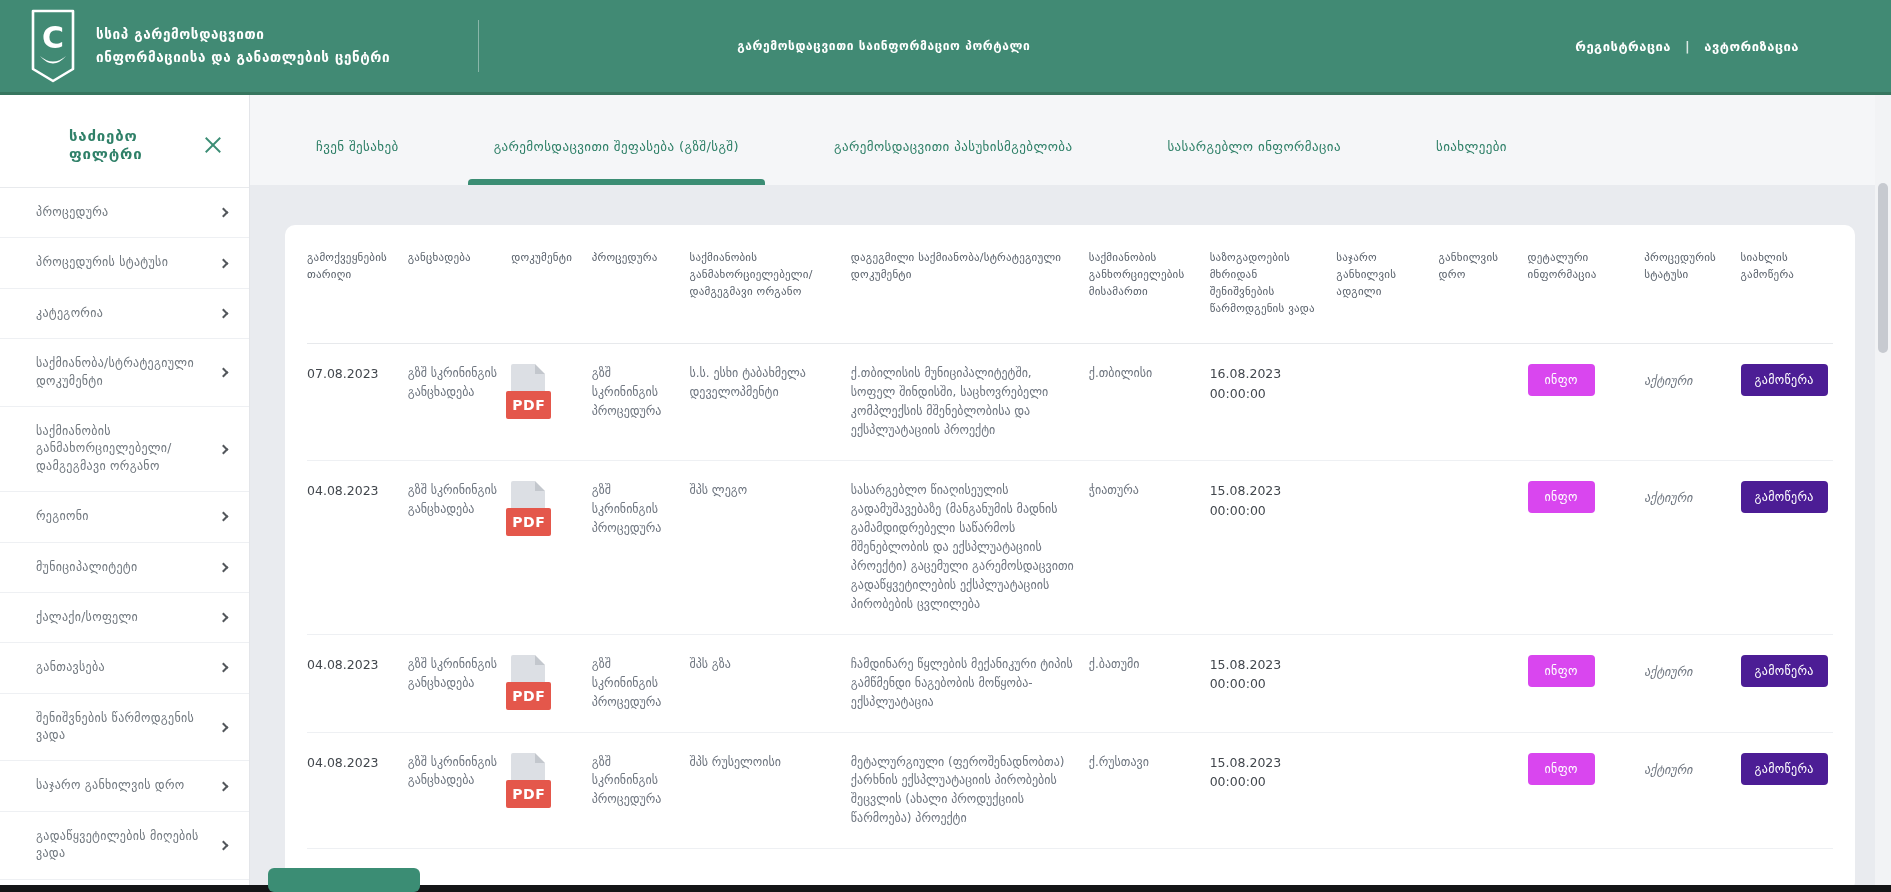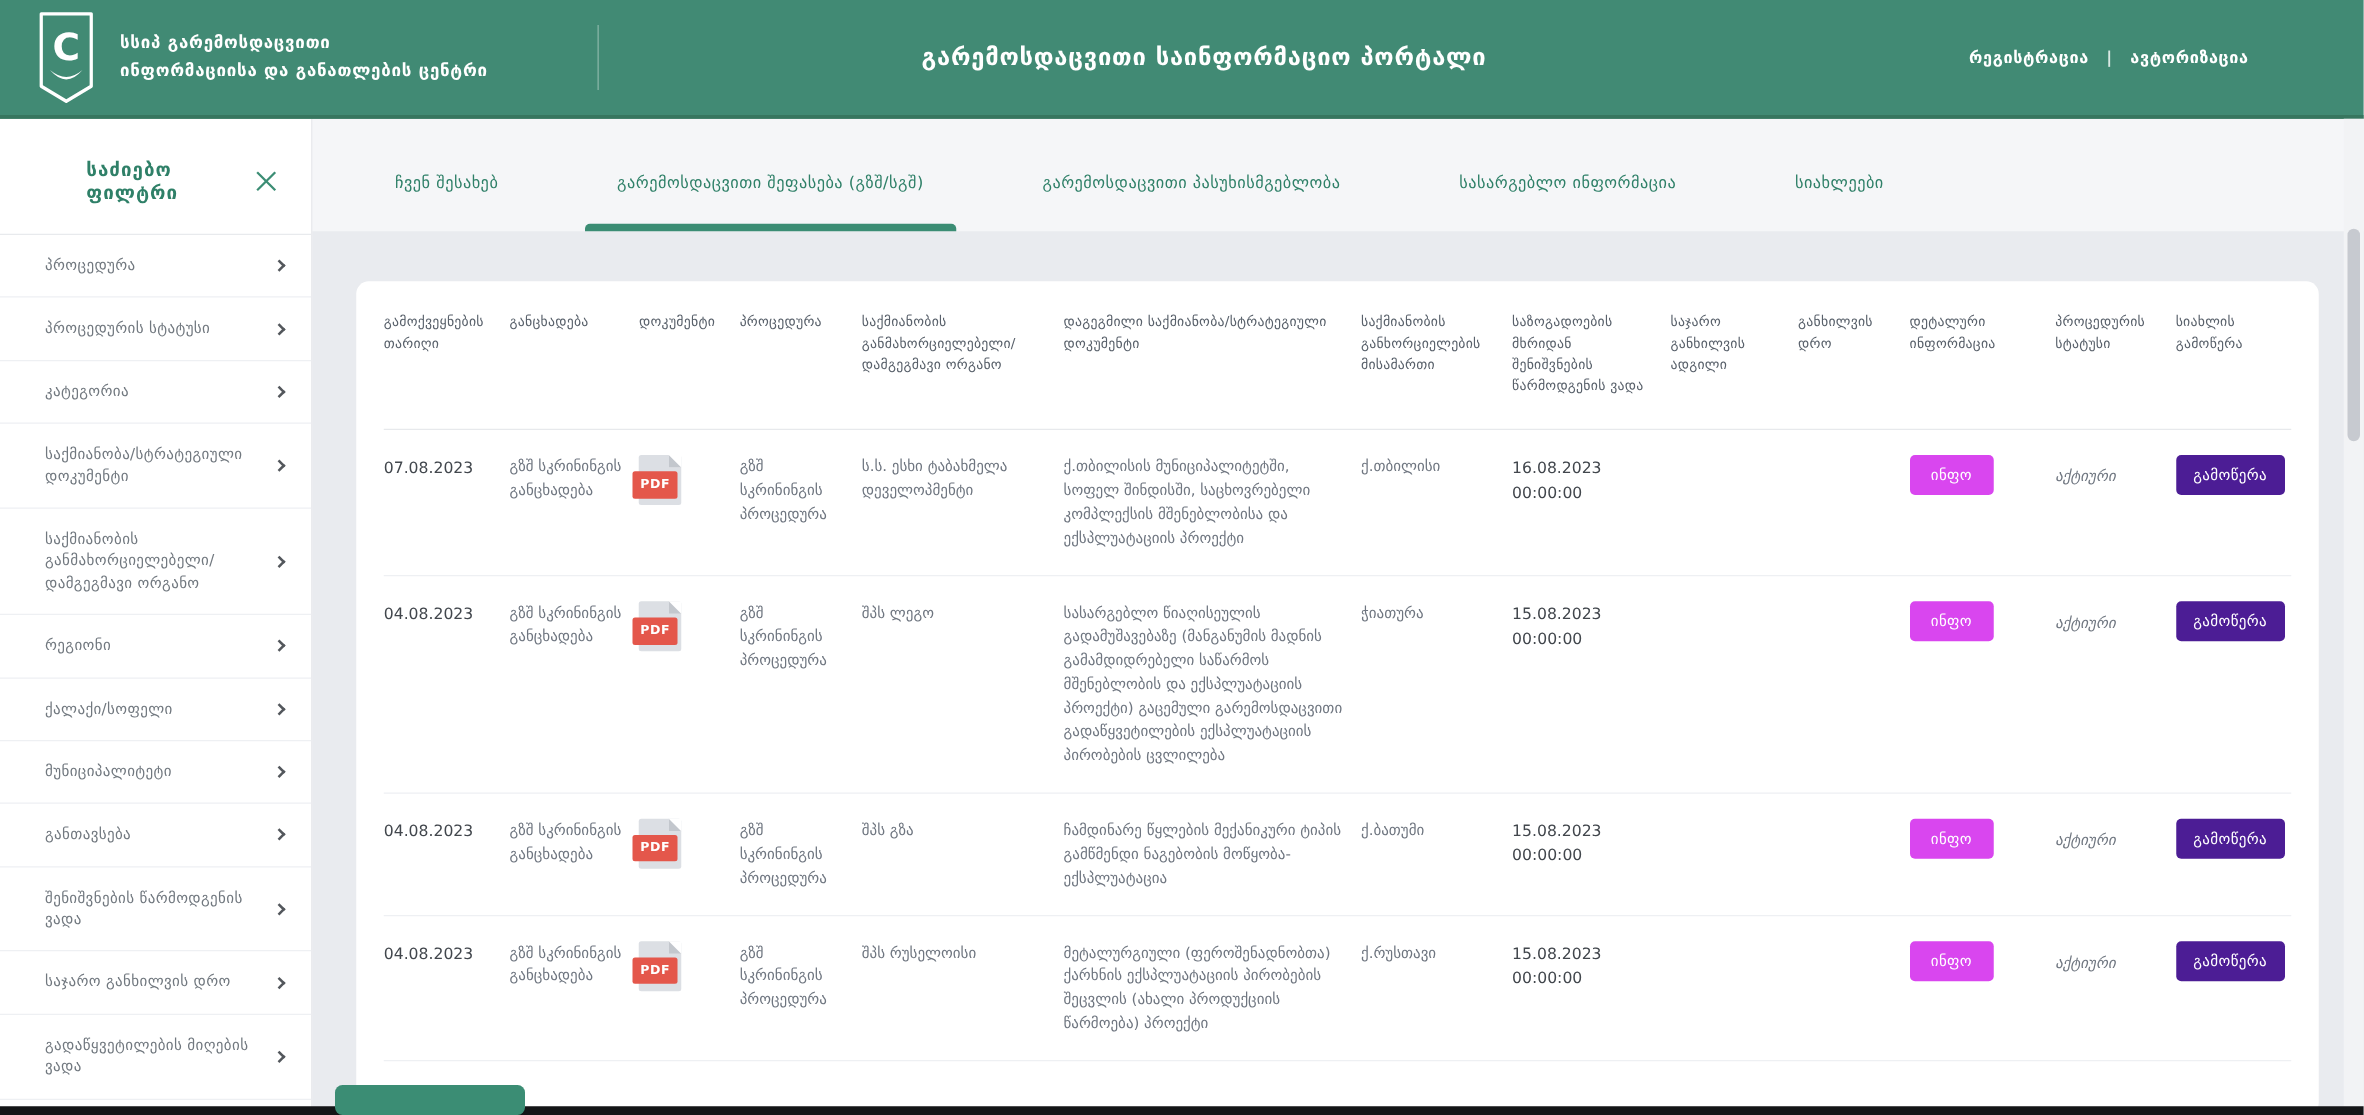--- a/index.html
+++ b/index.html
@@ -15,21 +15,21 @@
     height:95px; background:#418a74; display:flex; align-items:center;
     color:#fff; position:relative; z-index:3;
     border-bottom:3px solid #37765f;
   }
   .logo-wrap { margin-left:30px; display:flex; align-items:center; }
   .org-name {
     margin-left:20px; font-size:13.5px; font-weight:bold; letter-spacing:.6px;
     line-height:1.7; white-space:pre-line; color:#fff;
   }
   .hdr-divider { width:1px; height:52px; background:rgba(255,255,255,.38); margin-left:88px; }
-  .portal-title { margin-left:258px; font-size:19px; font-weight:bold; letter-spacing:.6px; }
+  .portal-title { margin-left:258px; font-size:12px; font-weight:bold; letter-spacing:.6px; }
   .hdr-links { margin-left:auto; margin-right:92px; font-size:13px; letter-spacing:.5px; display:flex; align-items:center; gap:14px;font-weight:bold; }
   .hdr-links a { color:#fff; text-decoration:none; }
   .hdr-sep { color:rgba(255,255,255,.8); }
 
   
   .page { display:flex; height:797px; }
 
   
   .sidebar { width:250px; background:#fff; border-right:1px solid #e3e5e9; flex:none; }
   .sidebar-head {
@@ -93,22 +93,22 @@
   
   .pdf { position:relative; width:34px; height:40px; cursor:pointer; }
   .pdf-page {
     position:absolute; inset:0; background:#dcdfe4; border-radius:2px;
   }
   .pdf-page::after { 
     content:""; position:absolute; top:0; right:0; width:0; height:0;
     border-left:10px solid #c3c7cd; border-top:10px solid #fff;
   }
   .pdf-badge {
-    position:absolute; left:-5px; top:13px; background:#e4574b; color:#fff;
-    font-size:10px; font-weight:bold; padding:3px 6px; border-radius:2px; letter-spacing:.5px;
+    position:absolute; left:-5px; top:27px; background:#e4574b; color:#fff;
+    font-size:14px; font-weight:bold; padding:3px 6px; border-radius:2px; letter-spacing:.5px;
   }
 
   
   .bottom-bar { position:absolute; left:0; right:0; bottom:0; height:7px; background:#141517; z-index:20; }
   .cutoff-btn {
     position:absolute; left:268px; bottom:0; width:152px; height:24px;
     background:#3b8d74; border:none; border-radius:6px; z-index:21; cursor:pointer;
   }
 
   
@@ -166,25 +166,25 @@
     </div>
     <div class="side-item">
       <span class="lbl">საქმიანობის განმახორციელებელი/დამგეგმავი ორგანო</span>
       <span class="chev"></span>
     </div>
     <div class="side-item">
       <span class="lbl">რეგიონი</span>
       <span class="chev"></span>
     </div>
     <div class="side-item">
+      <span class="lbl">მუნიციპალიტეტი</span>
+      <span class="chev"></span>
+    </div>
+    <div class="side-item">
       <span class="lbl">ქალაქი/სოფელი</span>
-      <span class="chev"></span>
-    </div>
-    <div class="side-item">
-      <span class="lbl">მუნიციპალიტეტი</span>
       <span class="chev"></span>
     </div>
     <div class="side-item">
       <span class="lbl">განთავსება</span>
       <span class="chev"></span>
     </div>
     <div class="side-item">
       <span class="lbl">შენიშვნების წარმოდგენის ვადა</span>
       <span class="chev"></span>
     </div>

